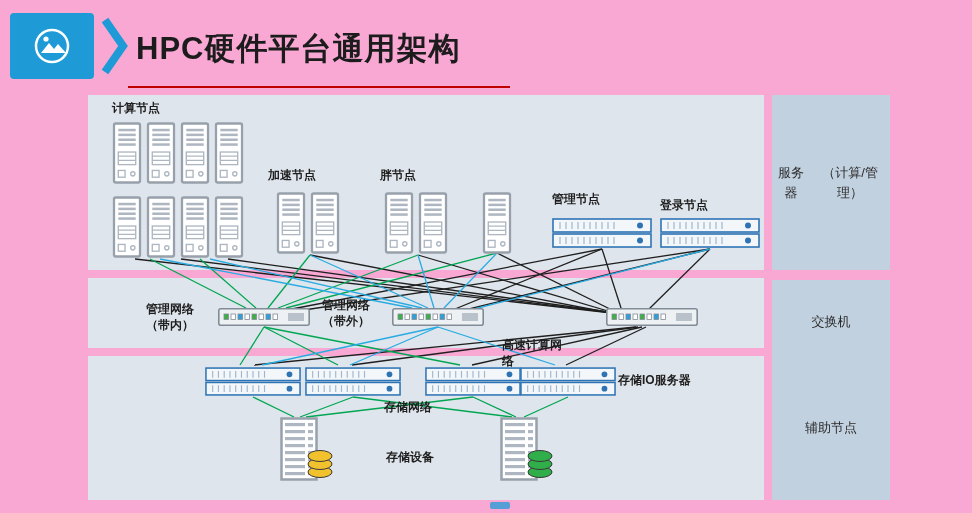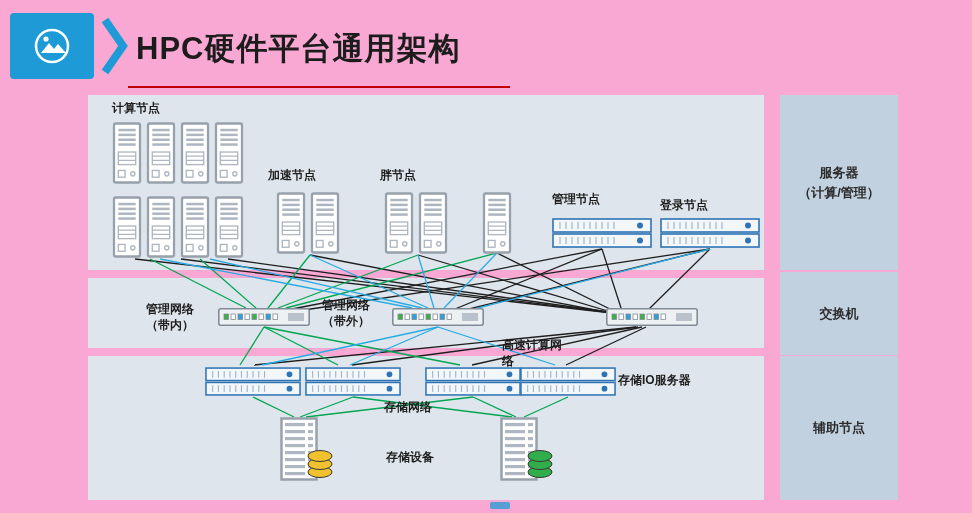--- a/index.html
+++ b/index.html
@@ -15,24 +15,24 @@
     background:var(--title-underline,#c00000);}
 
   
   .band{position:absolute;left:88px;width:676px;background:var(--band-bg,#dfe5ec);}
   .band-servers{top:95px;height:175px;}
   .band-switches{top:278px;height:70px;}
   .band-storage{top:356px;height:144px;}
 
   
   .panel{position:absolute;left:772px;width:118px;background:var(--panel-bg,#c2d1e0);
-    display:flex;flex-direction:column;align-items:center;justify-content:center;
-    font-size:13px;font-weight:bold;color:#2b2b2b;text-align:center;line-height:1.5;margin-left:8px;}
+    display:flex;flex-direction:row;align-items:center;justify-content:center;
+    font-size:13px;font-weight:normal;color:#2b2b2b;text-align:center;line-height:1.5;}
   .panel-servers{top:95px;height:175px;}
-  .panel-switches{top:272px;height:83px;justify-content:center;}
+  .panel-switches{top:280px;height:83px;justify-content:center;}
   .panel-storage{top:356px;height:144px;}
 
   
   .lbl{position:absolute;font-size:12px;font-weight:bold;color:#1e1e1e;text-align:left;
     line-height:1.3;}
   .lbl span{display:block;}
 
   
   .icon{position:absolute;}
 

